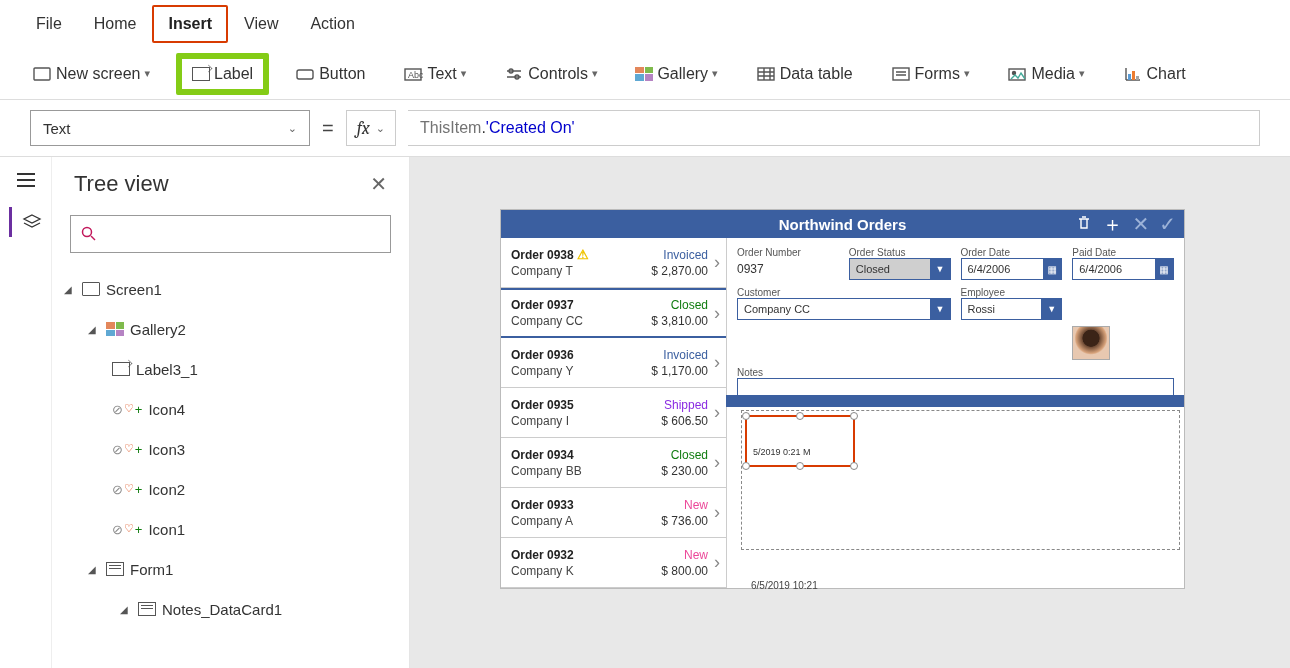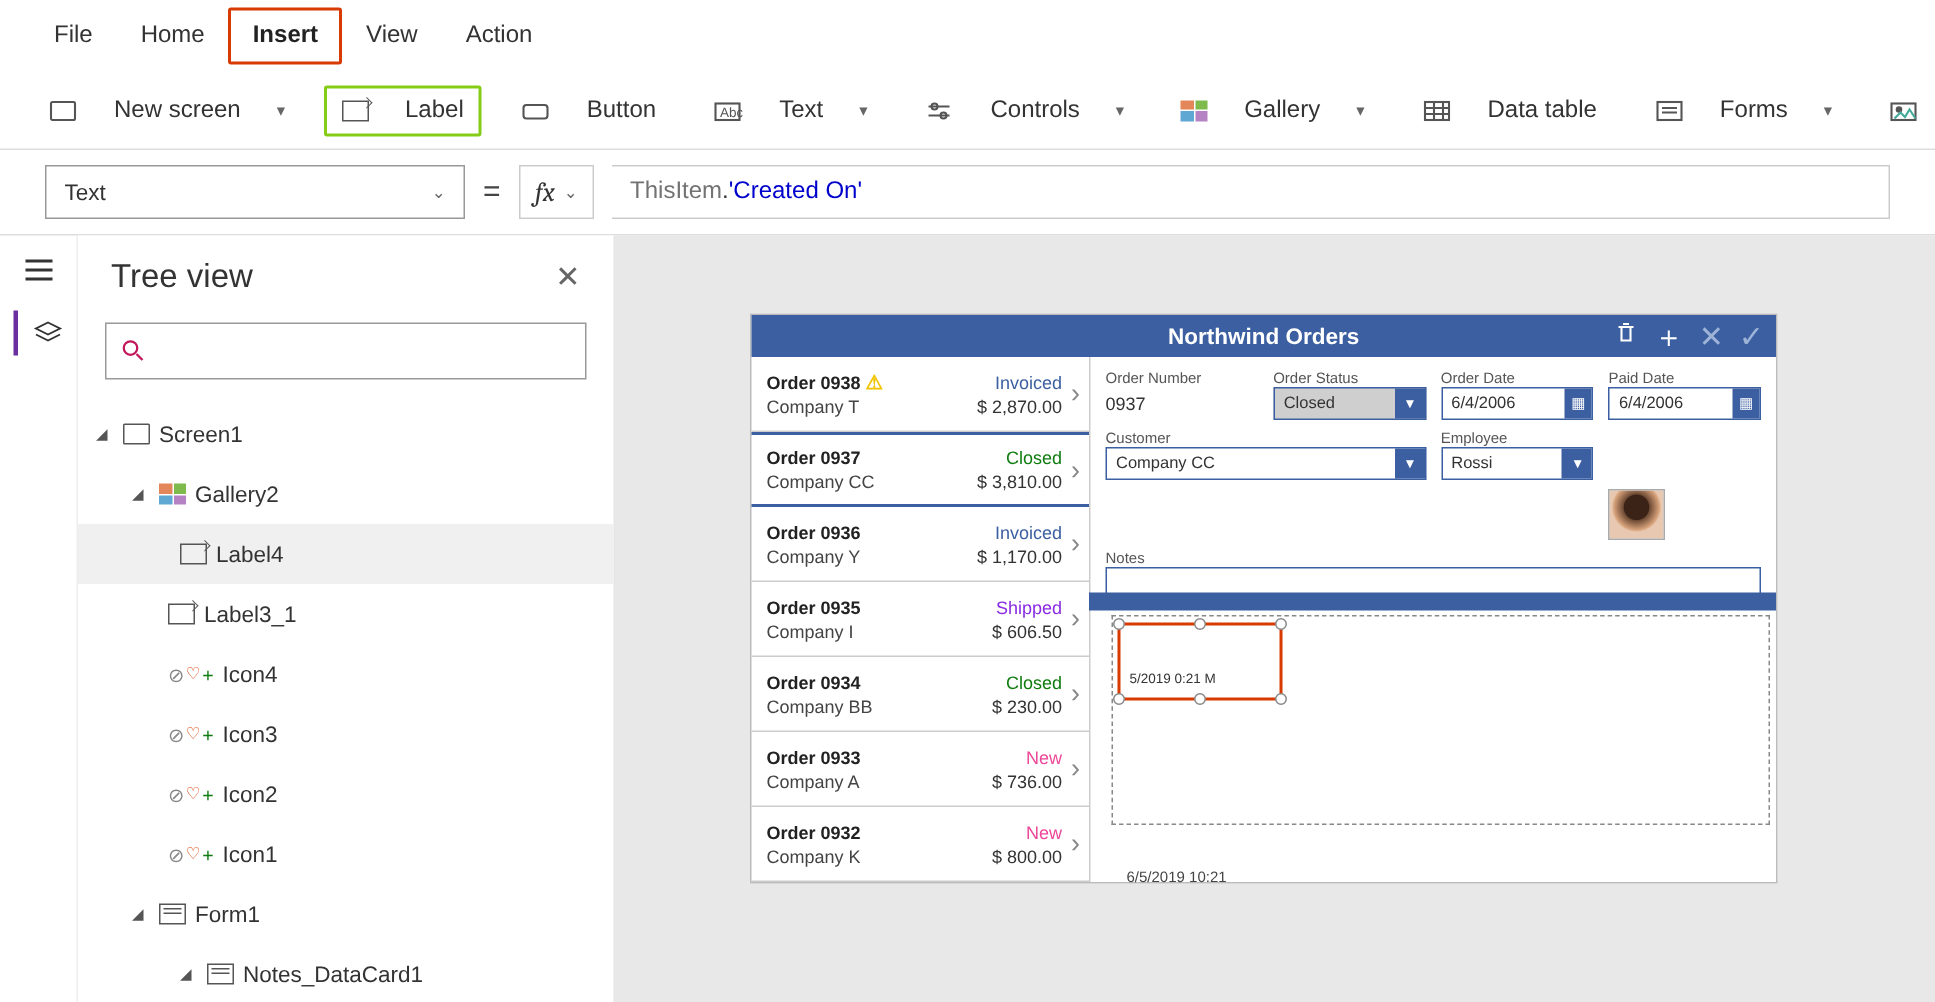--- a/index.html
+++ b/index.html
@@ -2,22 +2,22 @@
 <html><head>
 <meta charset="utf-8">
 <style>
 * { box-sizing: border-box; margin: 0; padding: 0; font-family: 'Segoe UI', Tahoma, sans-serif; }
 body { background: #fff; color: #333; font-size: 14px; overflow: hidden; width: 1290px; height: 668px; }
 .menubar { display: flex; align-items: center; height: 48px; padding: 0 20px; gap: 0; background: #fff; }
 .menubar-item { padding: 10px 16px; font-size: 16px; color: #333; cursor: pointer; }
 .menubar-item.active { font-weight: 600; border-bottom: 3px solid #6b2fa0; color: #222; }
 .menubar-item.highlighted { border: 2px solid #d83b01; border-radius: 2px; padding: 8px 14px; }
 .ribbon { display: flex; align-items: center; height: 52px; border-bottom: 1px solid #ddd; gap: 14px; padding: 0 20px; }
-.ribbon-item { display: flex; align-items: center; gap: 24px; padding: 8px 12px; font-size: 16px; color: #333; cursor: pointer; white-space: nowrap; }
-.ribbon-item.highlighted { border: 2px solid #84cc16; border-radius: 2px; padding: 6px 10px; }
+.ribbon-item { display: flex; align-items: center; gap: 4px; padding: 8px 12px; font-size: 16px; color: #333; cursor: pointer; white-space: nowrap; }
+.ribbon-item.highlighted { border: 6px solid #84cc16; border-radius: 2px; padding: 6px 10px; }
 .chev { font-size: 11px; color: #666; }
 .formula-bar { display: flex; align-items: center; padding: 10px 30px; gap: 12px; border-bottom: 1px solid #ddd; }
 .prop-dropdown { width: 280px; height: 36px; border: 1px solid #999; display: flex; align-items: center; justify-content: space-between; padding: 0 12px; font-size: 15px; background: #fff; }
 .eq { font-size: 20px; color: #444; }
 .fx { font-style: italic; font-size: 18px; font-family: Cambria, serif; }
 .fx-wrap { border: 1px solid #ccc; height: 36px; display:flex; align-items:center; padding: 0 10px; gap:6px;}
 .formula-input { flex: 1; height: 36px; border: 1px solid #ccc; border-left: none; padding: 0 12px; font-family: Consolas, monospace; font-size: 16px; display: flex; align-items: center; }
 .tok-this { color: #737373; }
 .tok-prop { color: #0000cc; }
 .main { display: flex; height: calc(100% - 48px - 52px - 56px); }
@@ -229,24 +229,20 @@
       <div class="tree-node indent1">
         <span class="tri">◢</span>
         <span class="ico-gallery">
             <span></span>
             <span></span>
             <span></span>
             <span></span>
           </span>
         <span>Gallery2</span>
       </div>
-      <div class="tree-node indent3 selected">
-        <span class="ico-label"></span>
-        <span>Label4</span>
-      </div>
       <div class="tree-node indent2">
         <span class="ico-label"></span>
         <span>Label3_1</span>
       </div>
       <div class="tree-node indent2">
         <span class="ico-iconitem">
             <span class="c1">⊘</span>
             <span class="c2">♡</span>
             <span class="c3">+</span>
           </span>

